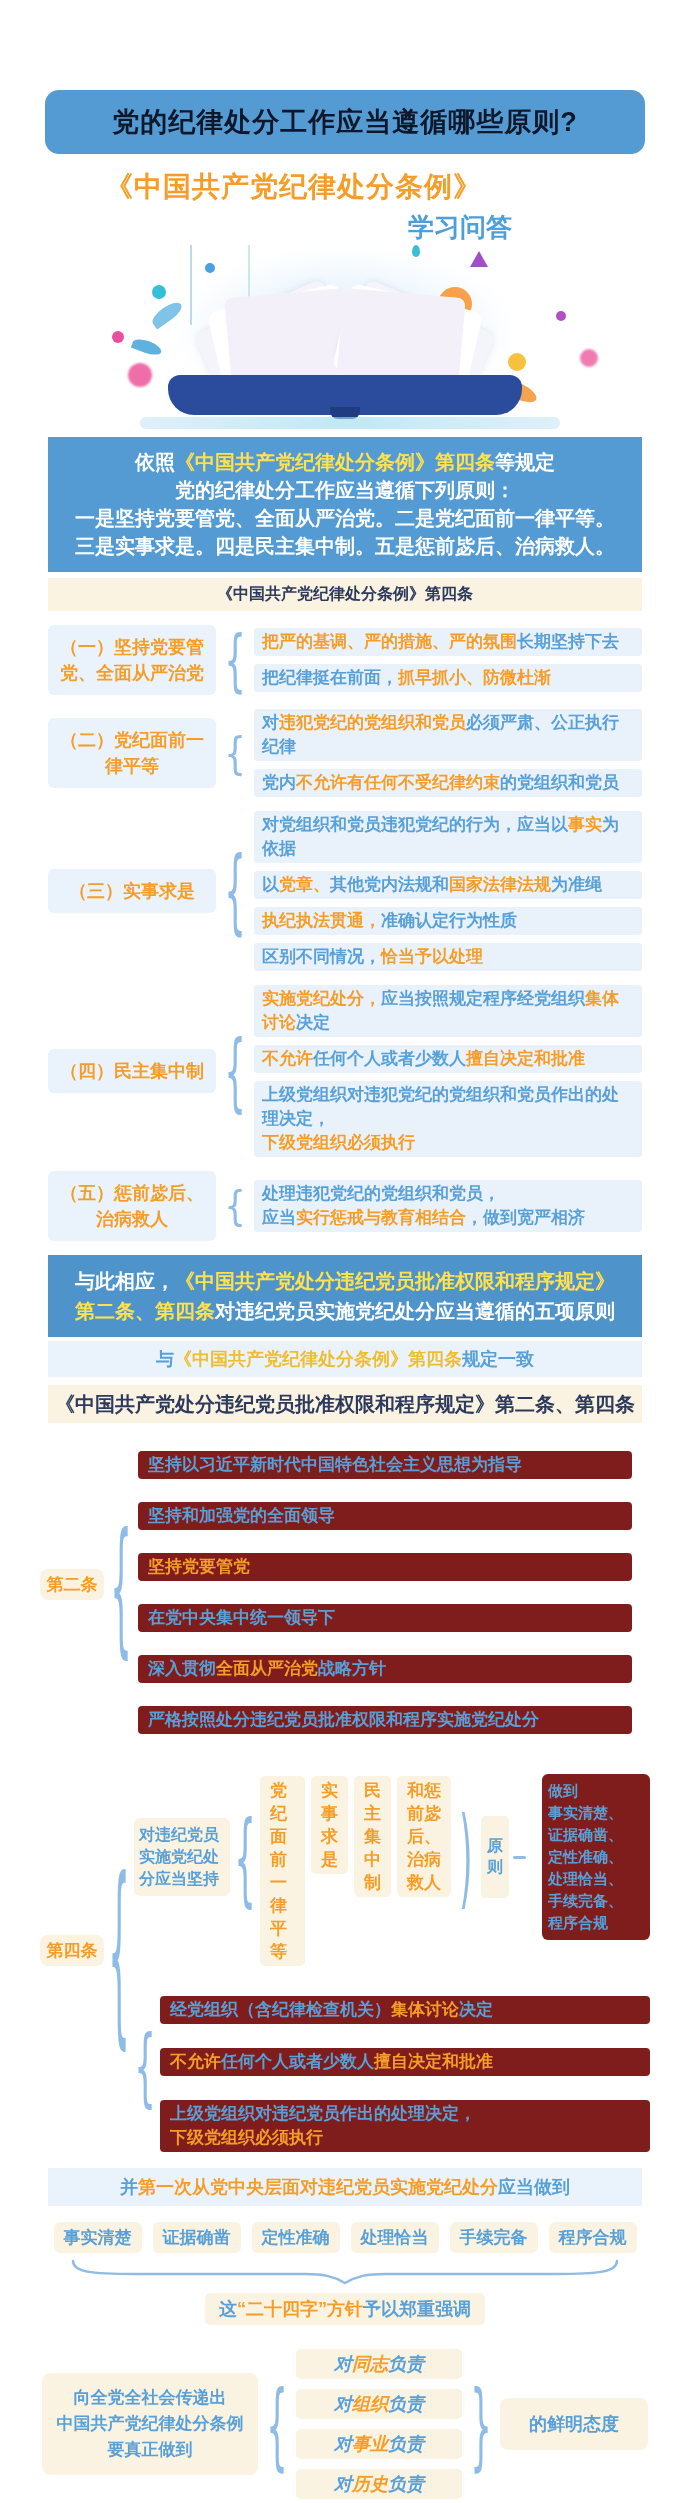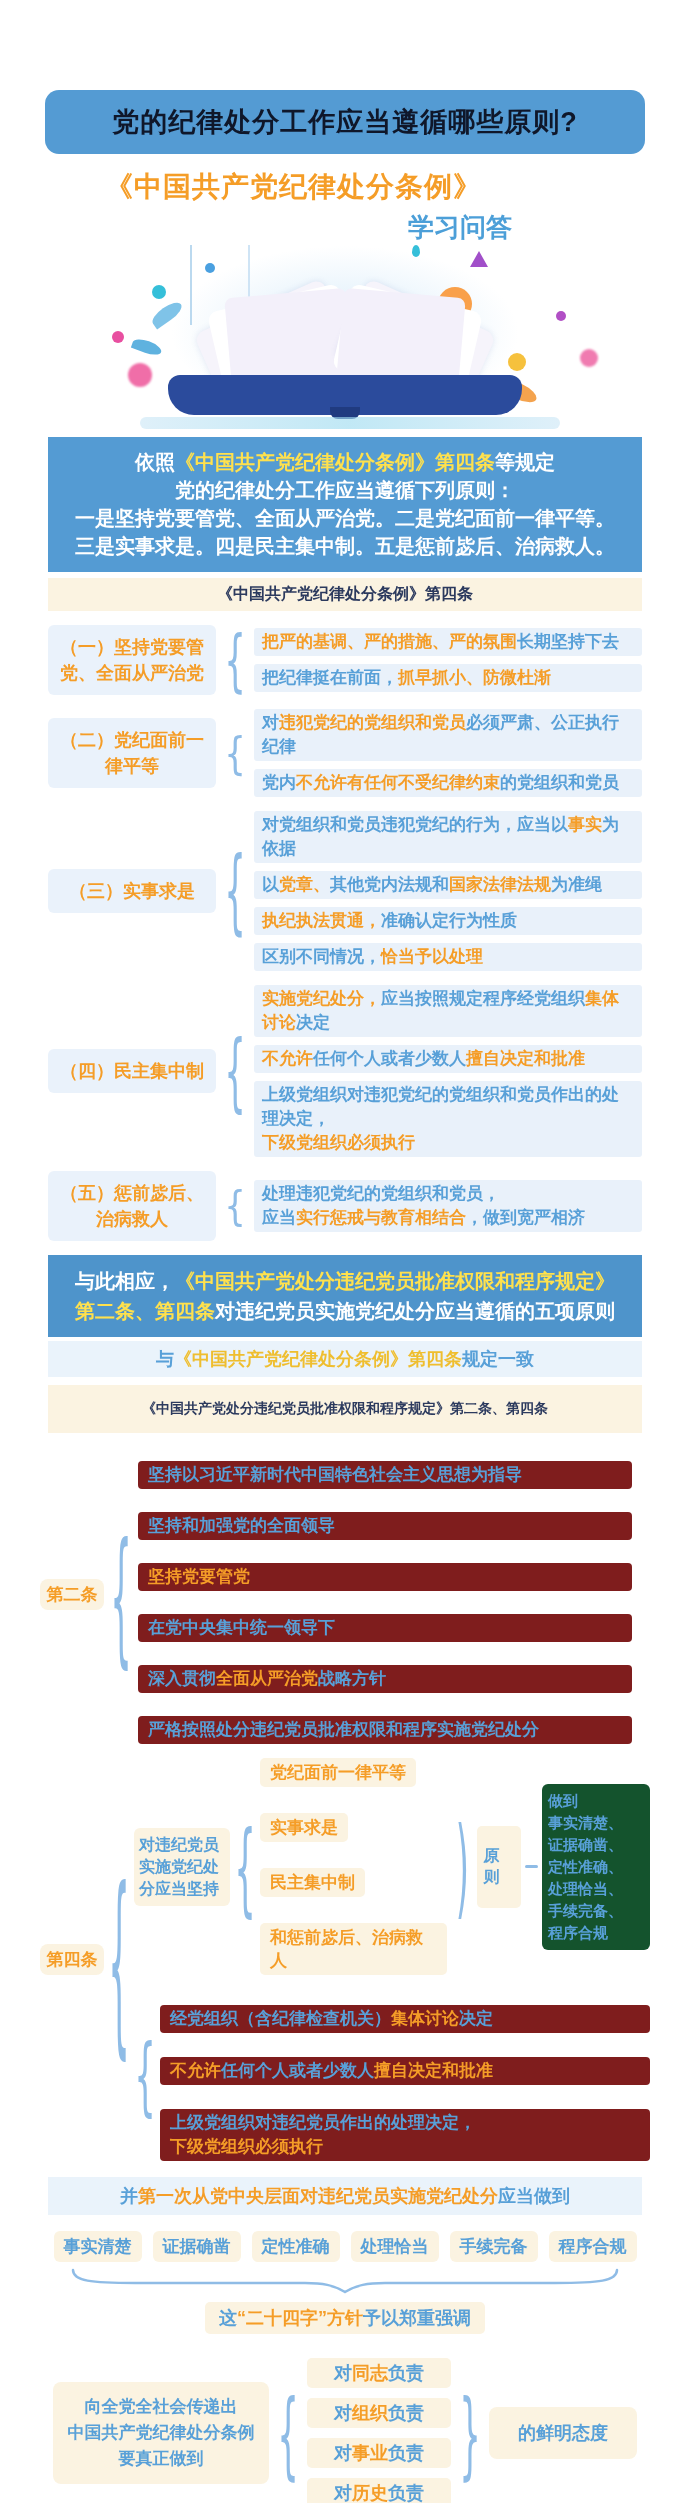--- a/index.html
+++ b/index.html
@@ -37,56 +37,56 @@
   .vbrace span{font-size:34px;display:block;transform:scaleY(var(--s));font-family:"DejaVu Sans",sans-serif;}
   .rows{flex:1;display:flex;flex-direction:column;gap:8px;}
   .row{background:#E9F1FA;border-radius:3px;padding:2px 8px;font-size:17px;font-weight:bold;line-height:24px;}
   .crow{background:#7f1d1d;border-radius:4px;padding:2px 10px;font-size:17px;font-weight:bold;line-height:24px;margin-top:16px;}
 
   
   .banner{margin:12px 48px 0 48px;background:#4E94CB;padding:11px 8px;text-align:center;
     font-size:20px;font-weight:bold;line-height:30px;}
   .align-bar{margin:4px 48px 0 48px;background:#EAF3FB;height:36px;display:flex;align-items:center;justify-content:center;
     font-size:18px;font-weight:bold;}
-  .reg-bar{margin:8px 48px 0 48px;background:#FBF3E1;height:48px;display:flex;align-items:center;justify-content:center;font-size:14px;}
+  .reg-bar{margin:8px 48px 0 48px;background:#FBF3E1;height:38px;display:flex;align-items:center;justify-content:center;font-size:20px;}
 
   
   .article2{display:flex;align-items:center;gap:6px;padding:0 58px 0 40px;margin-top:12px;}
   .art-label{flex:0 0 60px;background:#FBF3E1;border-radius:8px;color:#F59D27;font-weight:bold;font-size:17px;
     text-align:center;padding:4px 2px;}
   .rows2{flex:1;display:flex;flex-direction:column;gap:7px;}
 
   
   .article4{display:flex;align-items:center;gap:4px;padding:0 40px;margin-top:14px;}
   .a4-content{flex:1;display:flex;flex-direction:column;gap:14px;}
   .branch{display:flex;align-items:center;gap:4px;}
   .sub-label{flex:0 0 86px;background:#FBF3E1;border-radius:6px;color:#58A0D8;font-weight:bold;
     font-size:16px;line-height:22px;padding:6px 5px;}
-  .pill-col{display:flex;flex-direction:column;align-items:flex-start;gap:26px;}
+  .pill-col{display:flex;flex-direction:row;align-items:flex-start;gap:6px;margin-top:28px;}
   .pill{background:#FBF3E1;border-radius:5px;padding:3px 10px;font-size:17px;font-weight:bold;line-height:23px;}
   .principle-pill{background:#FBF3E1;border-radius:5px;padding:20px 6px;font-size:16px;font-weight:bold;color:#58A0D8;}
   .hdash{width:13px;height:3px;background:#8FBCE6;border-radius:2px;flex:0 0 13px;}
-  .result-box{flex:0 0 96px;background:#14532d;border-radius:6px;color:#58A0D8;font-weight:bold;
-    font-size:15px;line-height:22px;padding:6px 6px;}
+  .result-box{flex:0 0 96px;background:#7f1d1d;border-radius:6px;color:#58A0D8;font-weight:bold;
+    font-size:15px;line-height:22px;padding:6px 6px;margin-left:12px;}
 
   
   .central-bar{margin:16px 48px 0 48px;background:#EAF3FB;height:38px;display:flex;align-items:center;justify-content:center;
     font-size:18px;font-weight:bold;}
   .criteria{display:flex;justify-content:center;gap:11px;margin-top:16px;}
   .crit-pill{background:#FBF3E1;border-radius:6px;padding:4px 10px;font-size:17px;font-weight:bold;color:#58A0D8;}
   .brace-down{display:flex;justify-content:center;margin-top:6px;}
   .emphasis-wrap{display:flex;justify-content:center;margin-top:8px;}
   .emphasis{background:#FBF3E1;border-radius:5px;padding:4px 14px;font-size:18px;font-weight:bold;}
 
   
   .attitude{display:flex;align-items:center;justify-content:center;gap:8px;padding:0 44px;margin-top:24px;}
   .att-left{flex:0 0 208px;background:#FBF3E1;border-radius:8px;color:#58A0D8;font-weight:bold;
     font-size:17px;line-height:26px;text-align:center;padding:12px 4px;}
   .att-col{display:flex;flex-direction:column;gap:10px;}
-  .att-pill{background:#FBF3E1;border-radius:5px;padding:3px 0;width:144px;text-align:center;font-size:18px;font-weight:bold;}
+  .att-pill{background:#FBF3E1;border-radius:5px;padding:3px 0;width:166px;text-align:center;font-size:18px;font-weight:bold;font-style:italic;}
   .att-right{flex:0 0 140px;background:#FBF3E1;border-radius:8px;color:#58A0D8;font-weight:bold;
     font-size:18px;text-align:center;padding:14px 4px;}
 
   .divider{margin:22px 45px 0 45px;height:2px;border-top:2px solid #7AB2DD;border-bottom:2px solid #7AB2DD;}
 </style>
 </head>
 <body>
 
 <div class="title-bar">
   <span>党的纪律处分工作应当遵循哪些原则?</span>

